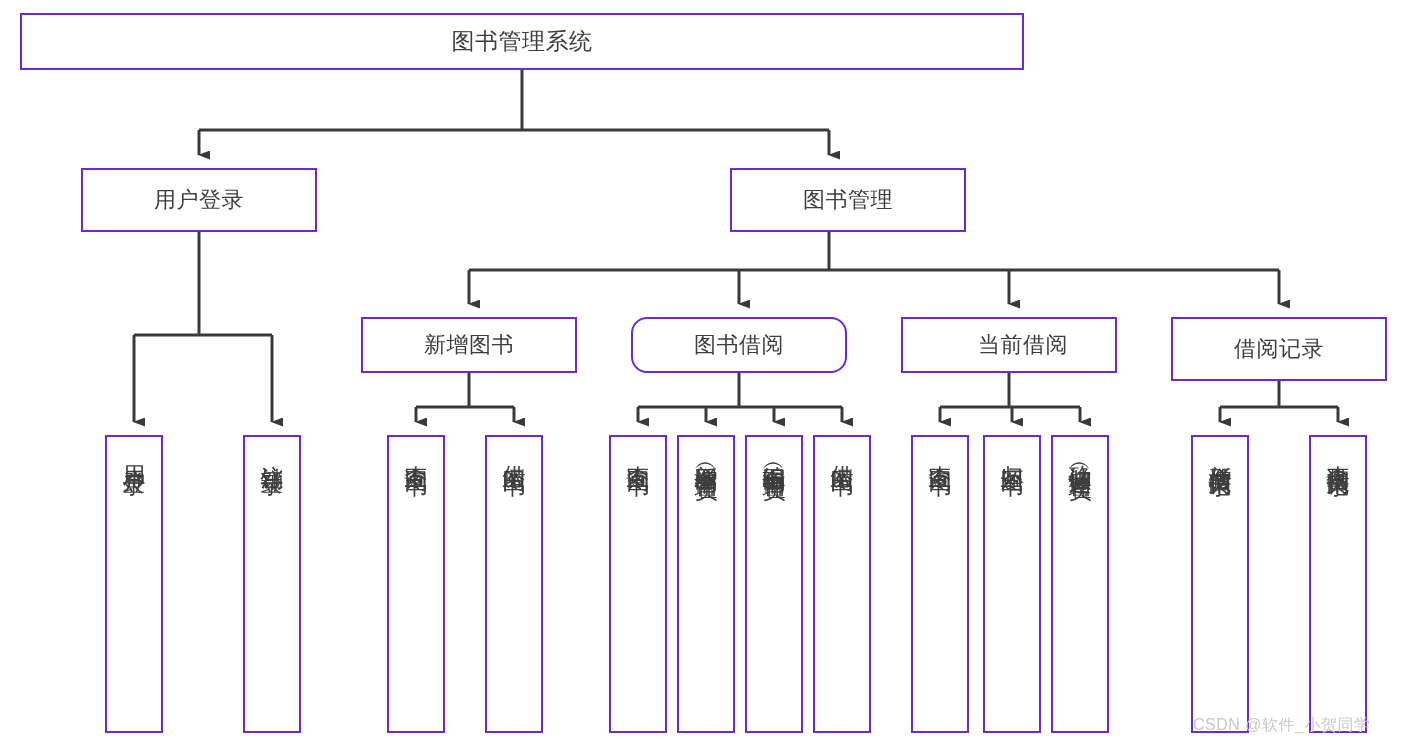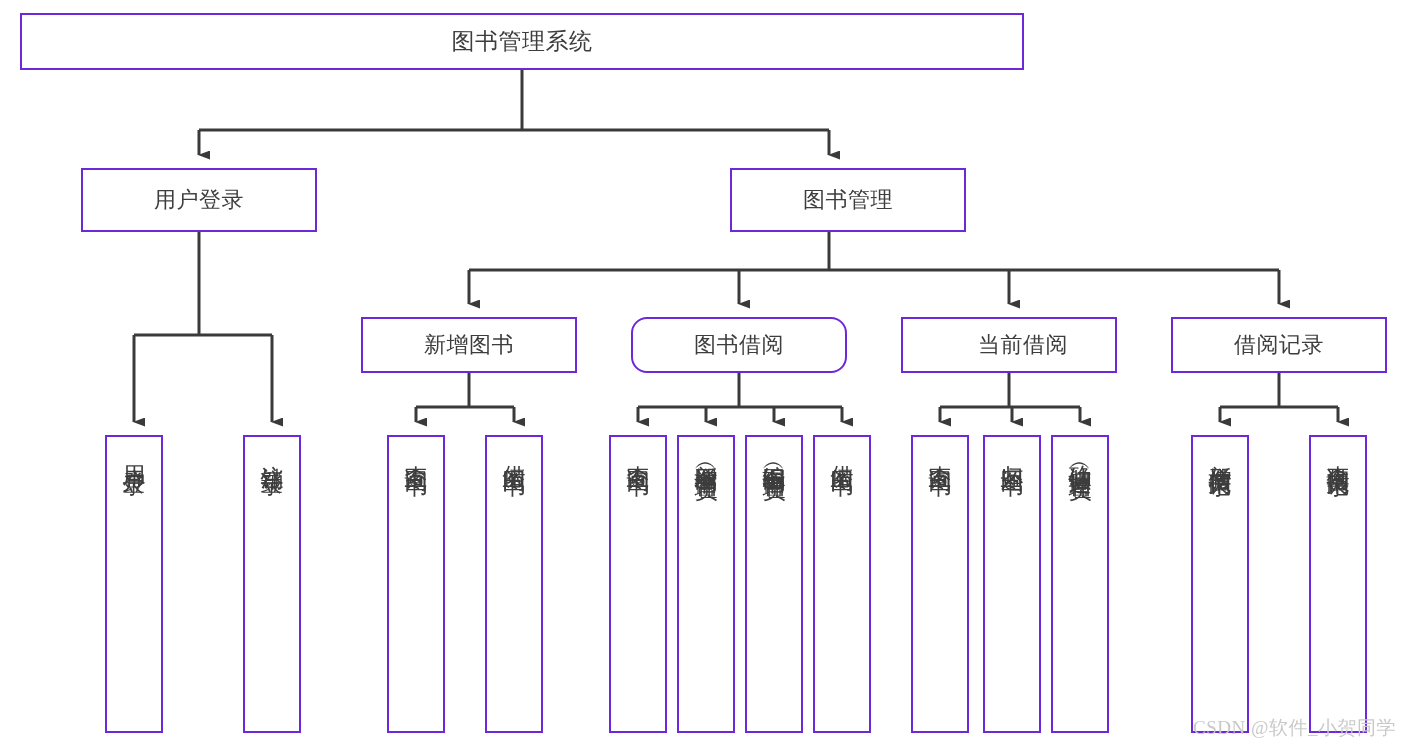--- a/index.html
+++ b/index.html
@@ -64,25 +64,25 @@
     line-height: 1;
     letter-spacing: 3px;
     white-space: nowrap;
   }
   .node.leaf.tall-text .node-label {
     letter-spacing: 2px;
   }
   .watermark {
     position: absolute;
     color: #c9c9c9;
-    font-size: 19px;
+    font-size: 16px;
     letter-spacing: 0.5px;
     white-space: nowrap;
     z-index: 3;
-    font-family: Liberation Serif, serif;
+    font-family: Liberation Sans, sans-serif;
     text-align: center;
   }
 </style>
 </head>
 <body>
 
 <div id="canvas">
 
   <svg id="edges" viewBox="0 0 1405 747" xmlns="http://www.w3.org/2000/svg">
     <defs>
@@ -140,21 +140,21 @@
 
   <div class="node horiz" style="left: 361px; top: 317px; width: 216px; height: 56px;">
     <span class="node-label">新增图书</span>
   </div>
   <div class="node horiz" style="left: 631px; top: 317px; width: 216px; height: 56px; border-radius: 16px;">
     <span class="node-label">图书借阅</span>
   </div>
   <div class="node horiz" style="left: 901px; top: 317px; width: 216px; height: 56px; padding-left: 28px;">
     <span class="node-label">当前借阅</span>
   </div>
-  <div class="node horiz" style="left: 1171px; top: 317px; width: 216px; height: 56px;">
+  <div class="node horiz" style="left: 1171px; top: 317px; width: 216px; height: 64px;">
     <span class="node-label">借阅记录</span>
   </div>
 
   <div class="node leaf" style="left: 105px; top: 435px; width: 58px; height: 298px;">
     <span class="node-label">用户登录</span>
   </div>
   <div class="node leaf" style="left: 243px; top: 435px; width: 58px; height: 298px;">
     <span class="node-label">注销登录</span>
   </div>
   <div class="node leaf" style="left: 387px; top: 435px; width: 58px; height: 298px;">

